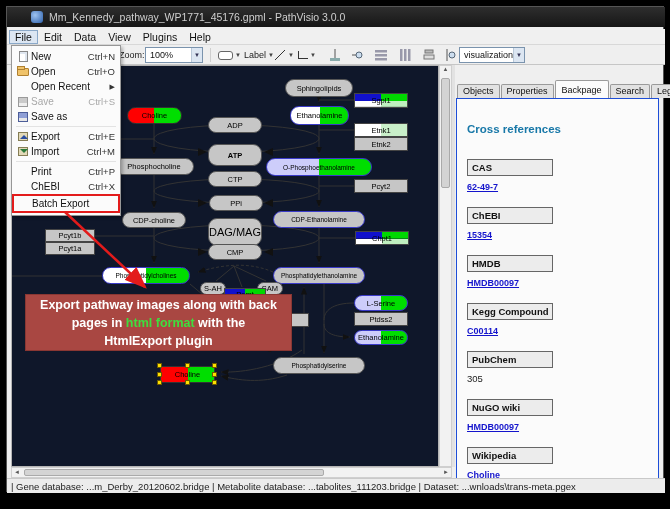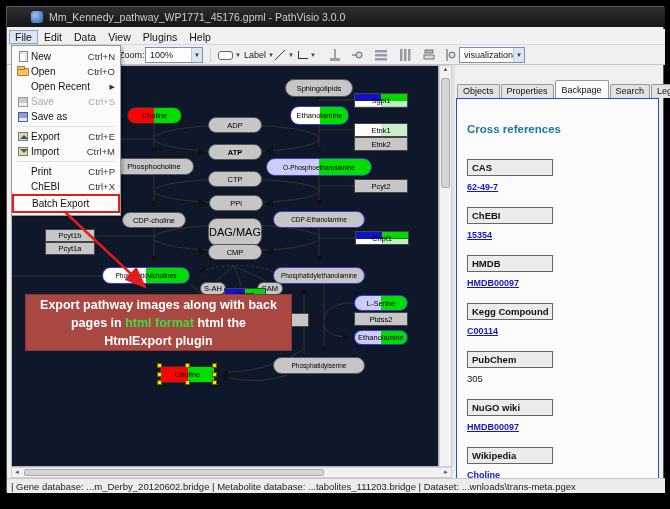--- a/index.html
+++ b/index.html
@@ -232,21 +232,21 @@
             <path d="M261,182 l-9,4 l9,4 z"></path>
       </g>
     </svg>
 
     <div id="node-layer">
           <div class="node met" style="left: 273px; top: 13px; width: 68px; height: 18px; font-size: 7.5px;">Sphingolipids</div>
           <div class="node g-bg" style="left: 342px; top: 27px; width: 54px; height: 15px; font-size: 7.5px;">Sgpl1</div>
           <div class="node p-rg" style="left: 115px; top: 41px; width: 55px; height: 17px; font-size: 7.5px;">Choline</div>
           <div class="node p-wg" style="left: 278px; top: 40px; width: 59px; height: 19px; font-size: 7.5px;">Ethanolamine</div>
           <div class="node met" style="left: 196px; top: 51px; width: 54px; height: 16px; font-size: 7.5px;">ADP</div>
-          <div class="node met" style="left: 196px; top: 78px; width: 54px; height: 16px; font-size: 7.5px; font-weight: bold;">ATP</div>
+          <div class="node met" style="left: 196px; top: 78px; width: 54px; height: 22px; font-size: 7.5px; font-weight: bold;">ATP</div>
           <div class="node g-wg" style="left: 342px; top: 57px; width: 54px; height: 14px; font-size: 7.5px;">Etnk1</div>
           <div class="node g-gray" style="left: 342px; top: 71px; width: 54px; height: 14px; font-size: 7.5px;">Etnk2</div>
           <div class="node met" style="left: 102px; top: 92px; width: 80px; height: 17px; font-size: 7.5px;">Phosphocholine</div>
           <div class="node p-lg" style="left: 254px; top: 92px; width: 106px; height: 18px; font-size: 6.5px;">O-Phosphoethanolamine</div>
           <div class="node met" style="left: 196px; top: 105px; width: 54px; height: 16px; font-size: 7.5px;">CTP</div>
           <div class="node g-gray" style="left: 342px; top: 113px; width: 54px; height: 14px; font-size: 7.5px;">Pcyt2</div>
           <div class="node met" style="left: 197px; top: 129px; width: 54px; height: 16px; font-size: 7.5px;">PPi</div>
           <div class="node met" style="left: 110px; top: 146px; width: 64px; height: 16px; font-size: 7.5px;">CDP-choline</div>
           <div class="node met" style="left: 196px; top: 152px; width: 54px; height: 28px; font-size: 11px;">DAG/MAG</div>
           <div class="node met-blue" style="left: 261px; top: 145px; width: 92px; height: 17px; font-size: 6.5px;">CDP-Ethanolamine</div>
@@ -270,21 +270,21 @@
           <div class="hdl" style="left: 200px; top: 297px;"></div>
           <div class="hdl" style="left: 145px; top: 305.5px;"></div>
           <div class="hdl" style="left: 200px; top: 305.5px;"></div>
           <div class="hdl" style="left: 145px; top: 314px;"></div>
           <div class="hdl" style="left: 172.5px; top: 314px;"></div>
           <div class="hdl" style="left: 200px; top: 314px;"></div>
         </div>
 
     <div class="callout">
       <div><span>Export pathway images along with back</span></div>
-      <div><span>pages in </span><span class="hl">html format</span><span> html the</span></div>
+      <div><span>pages in </span><span class="hl">html format</span><span> with the</span></div>
       <div><span>HtmlExport plugin</span></div>
     </div>
   </div>
 
   <div class="vscroll">
     <span>▲</span>
     <div class="vthumb"></div>
   </div>
   <div class="splitter"></div>
 

